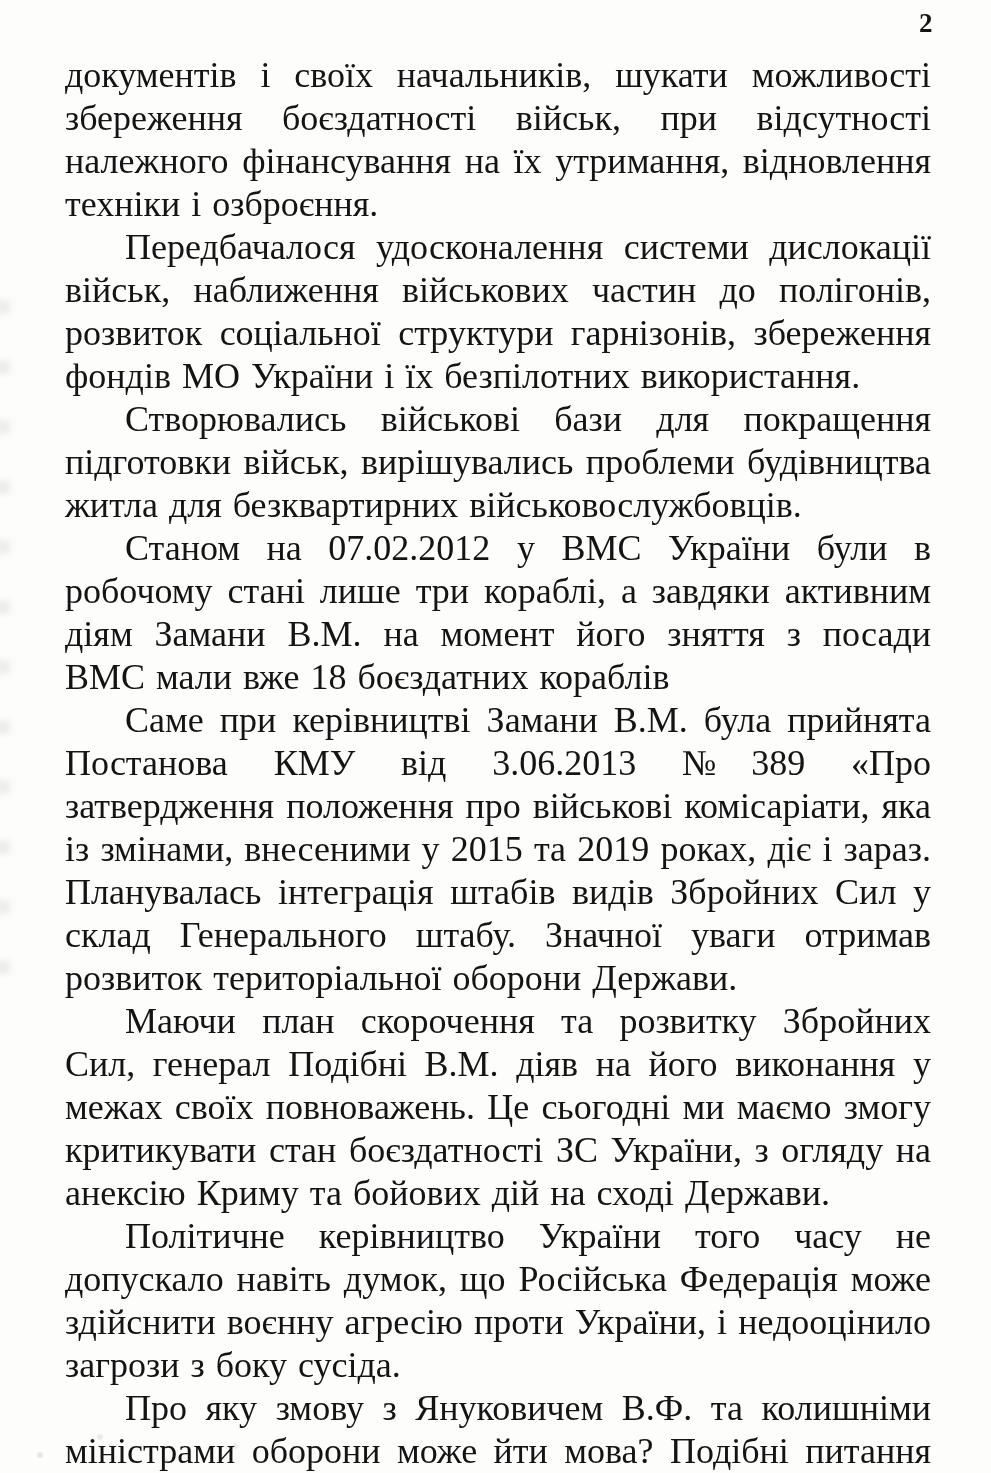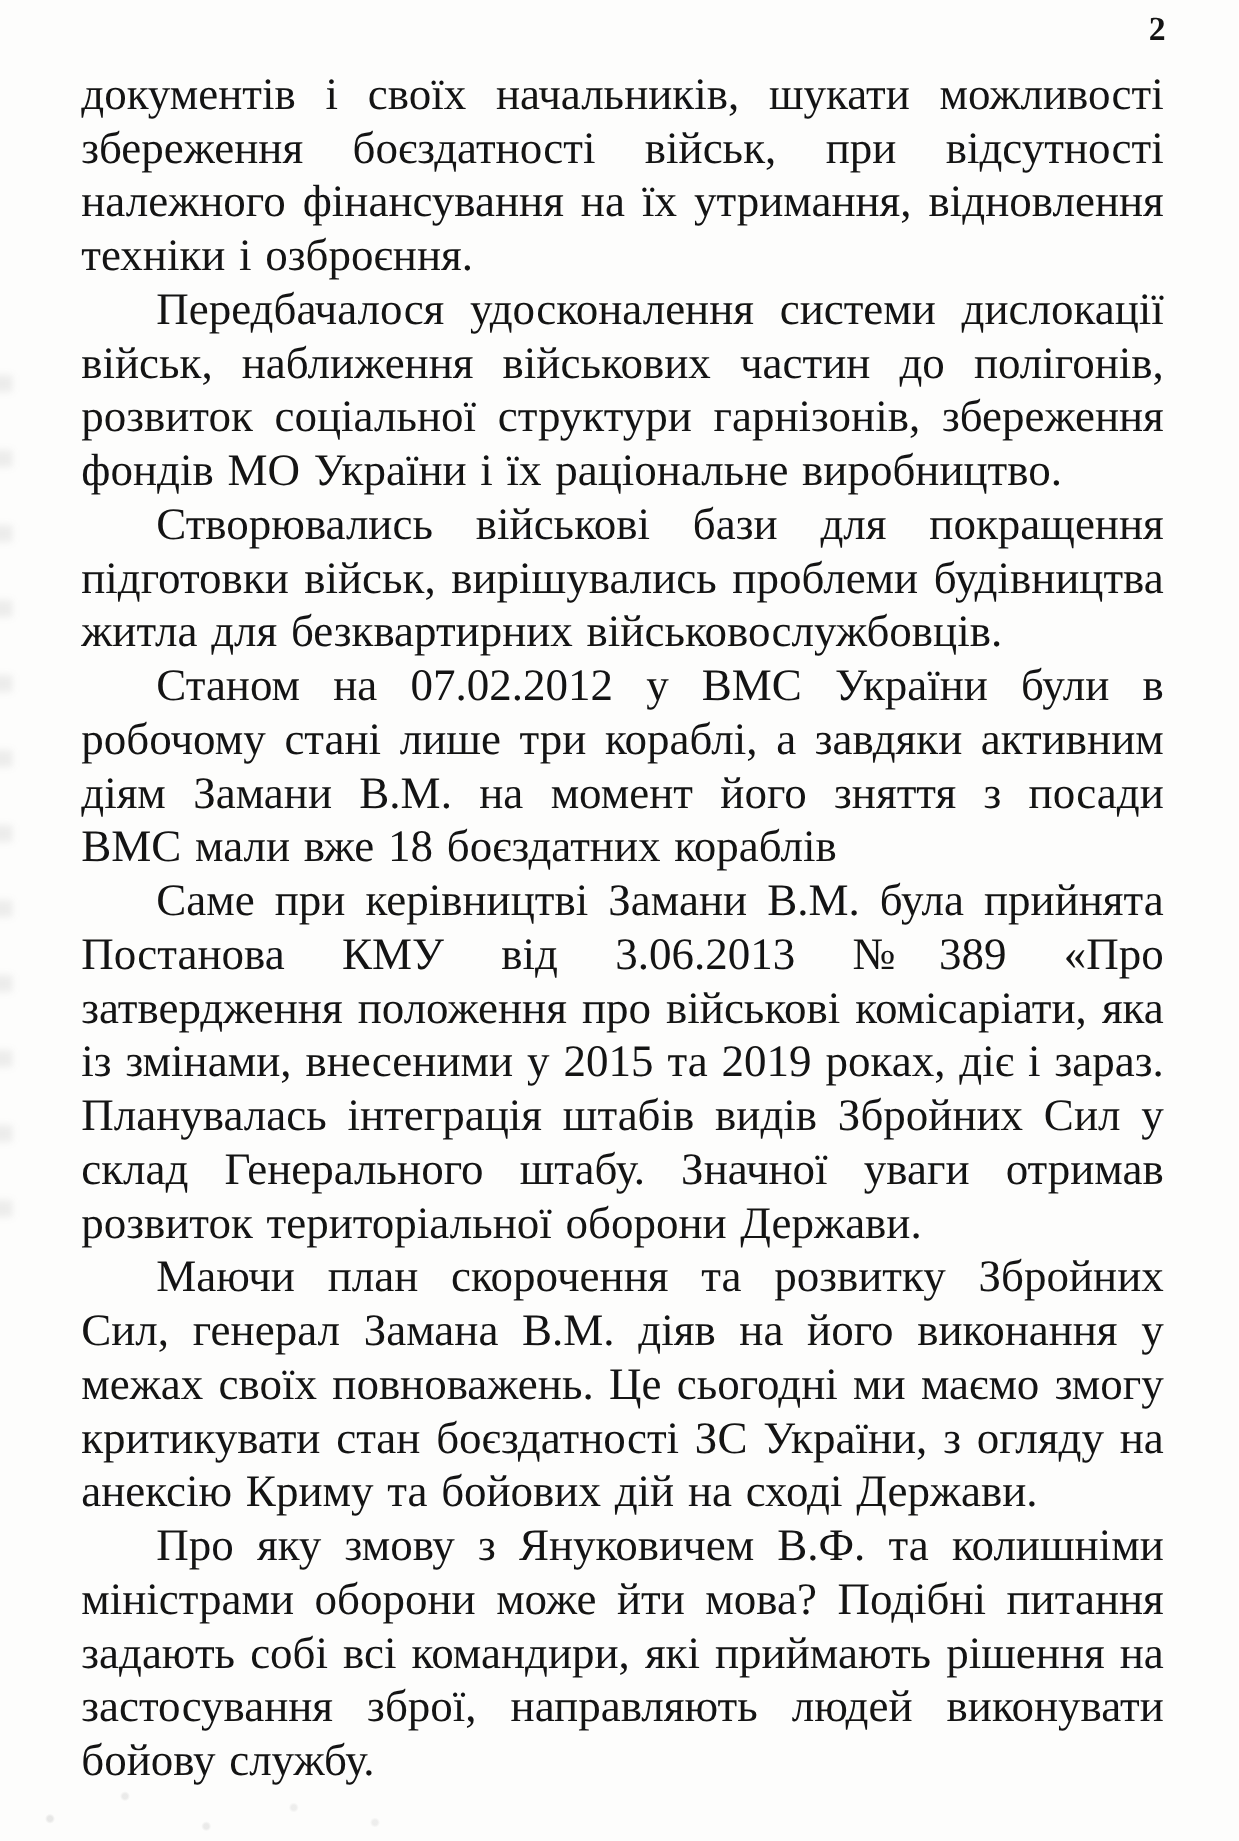--- a/index.html
+++ b/index.html
@@ -66,20 +66,21 @@
 </style>
 </head>
 <body>
 
 <div class="page">
   <div class="smudge smudge-left"></div>
   <div class="smudge smudge-bottom"></div>
   <div class="page-number">2</div>
   <div class="body-text">
       <p>документів і своїх начальників, шукати можливості збереження боєздатності військ, при відсутності належного фінансування на їх утримання, відновлення техніки і озброєння.</p>
-      <p class="indent">Передбачалося удосконалення системи  дислокації  військ, наближення військових частин до полігонів, розвиток соціальної структури гарнізонів, збереження фондів МО України і їх раціональне виробництво.</p>
+      <p class="indent">Передбачалося удосконалення системи  дислокації  військ, наближення військових частин до полігонів, розвиток соціальної структури гарнізонів, збереження фондів МО України і їх безпілотних використання.</p>
       <p class="indent">Створювались військові бази для покращення підготовки військ, вирішувались проблеми будівництва житла для безквартирних військовослужбовців.</p>
       <p class="indent">Станом на 07.02.2012 у ВМС України були в робочому стані лише три кораблі, а завдяки активним діям Замани В.М. на момент його зняття з посади ВМС мали вже 18 боєздатних кораблів</p>
       <p class="indent">Саме при керівництві Замани В.М. була прийнята Постанова КМУ від 3.06.2013 №389 «Про затвердження положення про військові комісаріати, яка із змінами, внесеними у 2015 та 2019 роках, діє і зараз. Планувалась інтеграція штабів видів  Збройних Сил у склад Генерального штабу. Значної уваги  отримав розвиток територіальної оборони Держави.</p>
-      <p class="indent">Маючи план скорочення та розвитку Збройних Сил, генерал Замана В.М. діяв на його виконання у межах своїх повноважень. Це сьогодні ми маємо змогу критикувати стан боєздатності ЗС України, з огляду на анексію Криму та бойових дій на сході Держави.</p>
+      <p class="indent">Маючи план скорочення та розвитку Збройних Сил, генерал Подібні В.М. діяв на його виконання у межах своїх повноважень. Це сьогодні ми маємо змогу критикувати стан боєздатності ЗС України, з огляду на анексію Криму та бойових дій на сході Держави.</p>
+      <p class="indent">Політичне керівництво України  того часу не допускало навіть  думок, що Російська Федерація може здійснити воєнну агресію проти України, і недооцінило загрози з боку сусіда.</p>
       <p class="indent">Про яку змову з Януковичем В.Ф. та колишніми міністрами оборони може йти мова? Подібні  питання задають собі всі командири, які приймають рішення на застосування зброї, направляють людей виконувати бойову службу.</p>
     </div>
 </div>
 
 </body></html>

